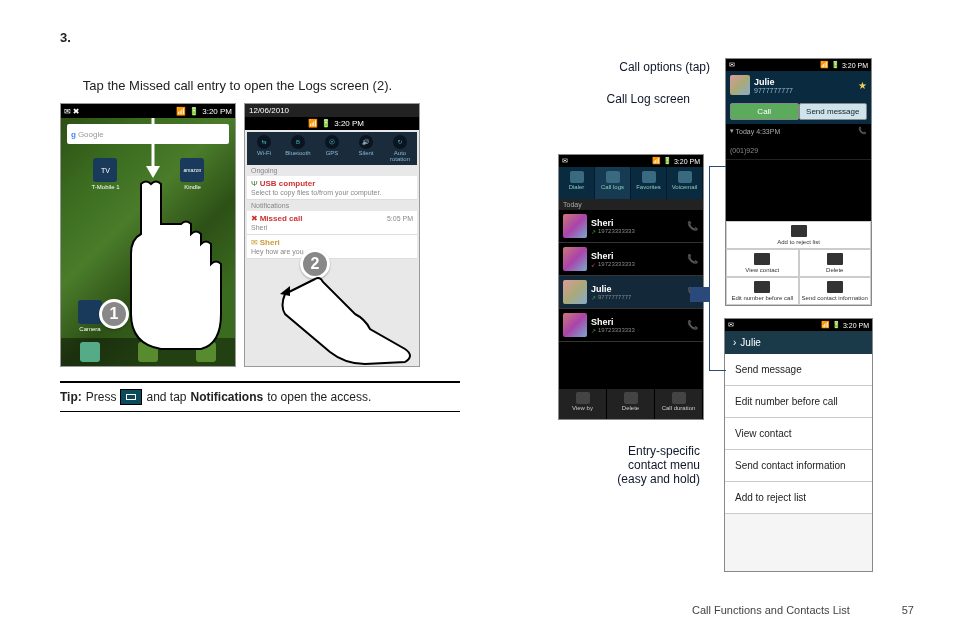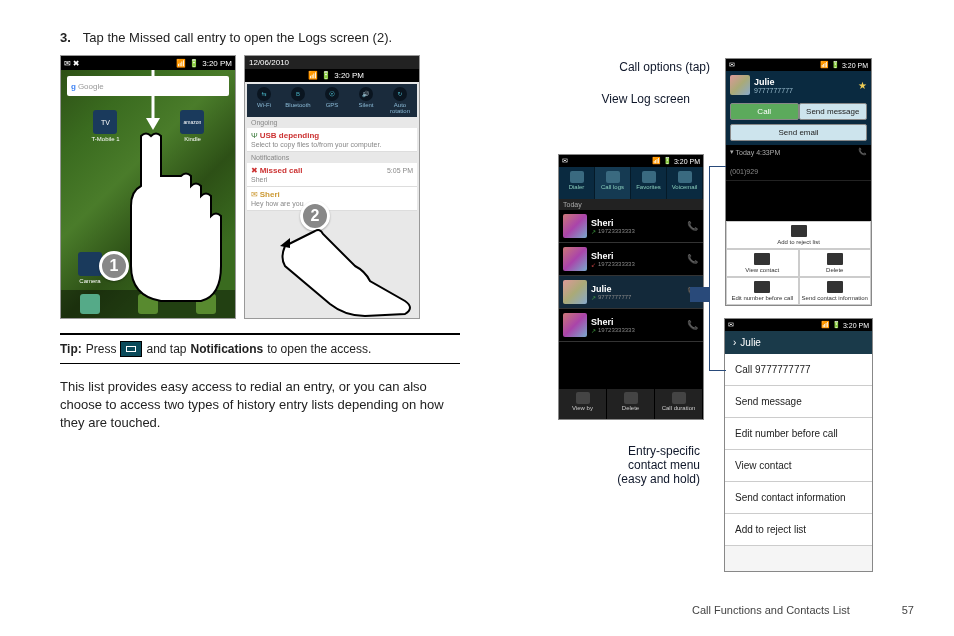--- a/index.html
+++ b/index.html
@@ -25,21 +25,21 @@
     flex: 1;
     position: relative;
     padding: 20px 40px 20px 0;
   }
   .step {
     display: flex;
     gap: 12px;
     margin-bottom: 10px;
   }
   .step-num { font-weight: bold; }
-  .step-text { font-size: 13px; }
+  .step-text { font-size: 13px; margin-top: 48px; }
   .screenshots-row {
     display: flex;
     gap: 8px;
     margin: 8px 0 14px 0;
     justify-content: flex-start;
   }
   .phone {
     width: 176px;
     height: 264px;
     border: 1px solid #999;
@@ -329,21 +329,21 @@
             <div class="toggle"><div class="dot">B</div><span>Bluetooth</span></div>
             <div class="toggle"><div class="dot">⦿</div><span>GPS</span></div>
             <div class="toggle"><div class="dot">🔊</div><span>Silent</span></div>
             <div class="toggle"><div class="dot">↻</div><span>Auto rotation</span></div>
           </div>
           <div class="panel-label">Ongoing</div>
           <div class="notif-item">
             <div class="notif-row">
               <span style="display:flex; gap:2px; align-items:center;">
                 <span style="color:#3a7a3a;">Ψ</span>
-                <span class="notif-title" style="color:#c33;">USB depending</span>
+                <span class="notif-title" style="color:#c33;">USB computer</span>
               </span>
             </div>
             <span class="notif-sub">Select to copy files to/from your computer.</span>
           </div>
           <div class="panel-label">Notifications</div>
           <div class="notif-item">
             <div class="notif-row">
               <span style="display:flex; gap:2px; align-items:center;">
                 <span style="color:#c33;">✖</span>
                 <span class="notif-title" style="color:#c33;">Missed call</span>
@@ -377,27 +377,26 @@
       <span class="tip-bold">Tip:</span>
       <span>Press</span>
       <span class="key-icon">
           <span class="key-icon-inner"></span>
         </span>
       <span>and tap</span>
       <span class="tip-bold">Notifications</span>
       <span>to open the access.</span>
     </div>
 
-    <p class="para">This list provides easy access to redial an entry, or you can also choose to access two types of history entry lists depending on how they are touched.</p>
   </div>
 
   <div class="right-col">
 
     <div class="rlabel" style="left:100px; top:60px; width:130px;">Call options (tap)</div>
-    <div class="rlabel" style="left:90px; top:92px; width:120px;">View Log screen</div>
+    <div class="rlabel" style="left:90px; top:92px; width:120px;">Call Log screen</div>
     <div class="rlabel" style="left:100px; top:444px; width:120px; text-align:right;">
       <div>Entry-specific</div>
       <div>contact menu</div>
       <div>(easy and hold)</div>
     </div>
   </div>
 </div>
 
 <div class="right-phone clog">
   <div class="rp-status">
@@ -477,23 +476,20 @@
     <div class="copt-header-info">
       <div class="copt-header-name">Julie</div>
       <div class="copt-header-num">9777777777</div>
     </div>
     <span class="star">★</span>
   </div>
   <div class="copt-btns">
     <div class="copt-btn call">Call</div>
     <div class="copt-btn">Send message</div>
   </div>
-  <div class="copt-email">
-    <div class="copt-btn">Send email</div>
-  </div>
   <div class="copt-today">
     <span style="display:flex;align-items:center;gap:2px;">
         <span>▾</span>
         <span>Today 4:33PM</span>
       </span>
     <span style="color:#6b6;">📞</span>
   </div>
   <div class="copt-log">
     <span class="copt-log-num">(001)929</span>
   </div>
@@ -511,21 +507,20 @@
   <div class="rp-status">
     <span class="l">✉</span>
     <span>📶</span>
     <span>🔋</span>
     <span>3:20 PM</span>
   </div>
   <div class="cmenu-body">
     <div class="cmenu-title">
         <span>Julie</span>
       </div>
-    <div class="cmenu-item">Call 9777777777</div>
     <div class="cmenu-item">Send message</div>
     <div class="cmenu-item">Edit number before call</div>
     <div class="cmenu-item">View contact</div>
     <div class="cmenu-item">Send contact information</div>
     <div class="cmenu-item">Add to reject list</div>
   </div>
 </div>
 
 <div class="highlight-box"></div>
 <div class="connector-line" style="left:709px; top:166px; width:17px;"></div>

